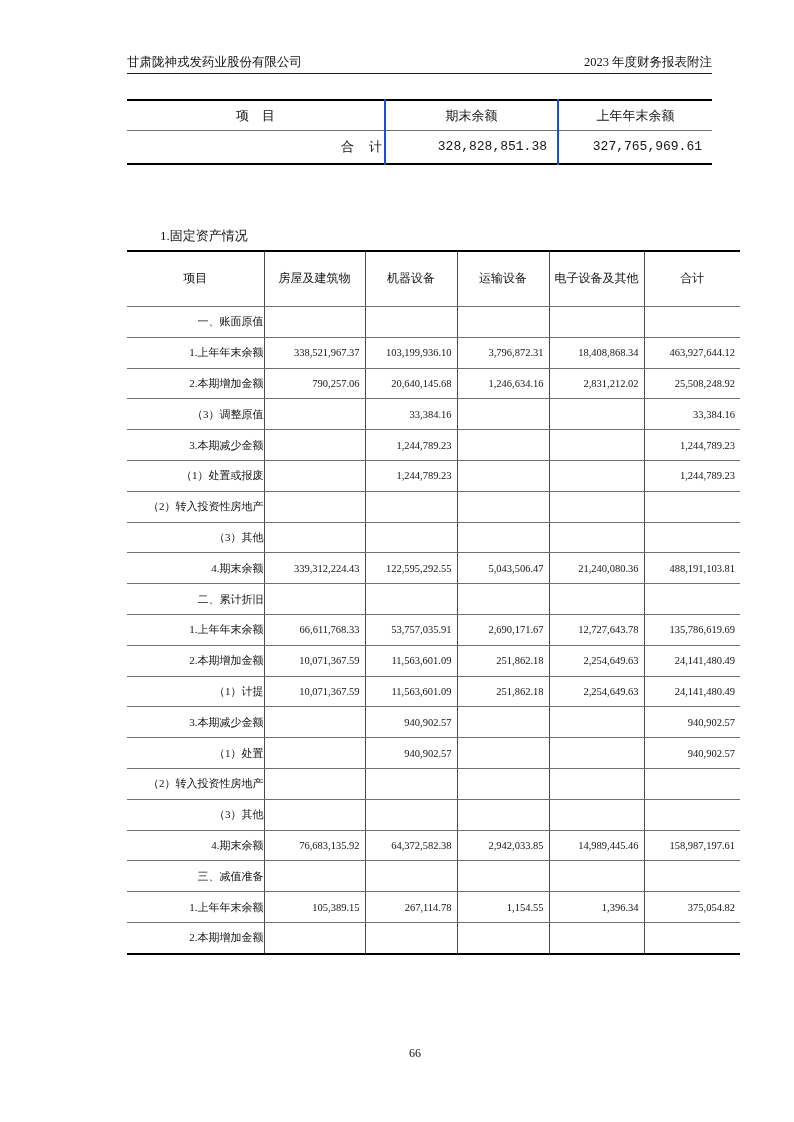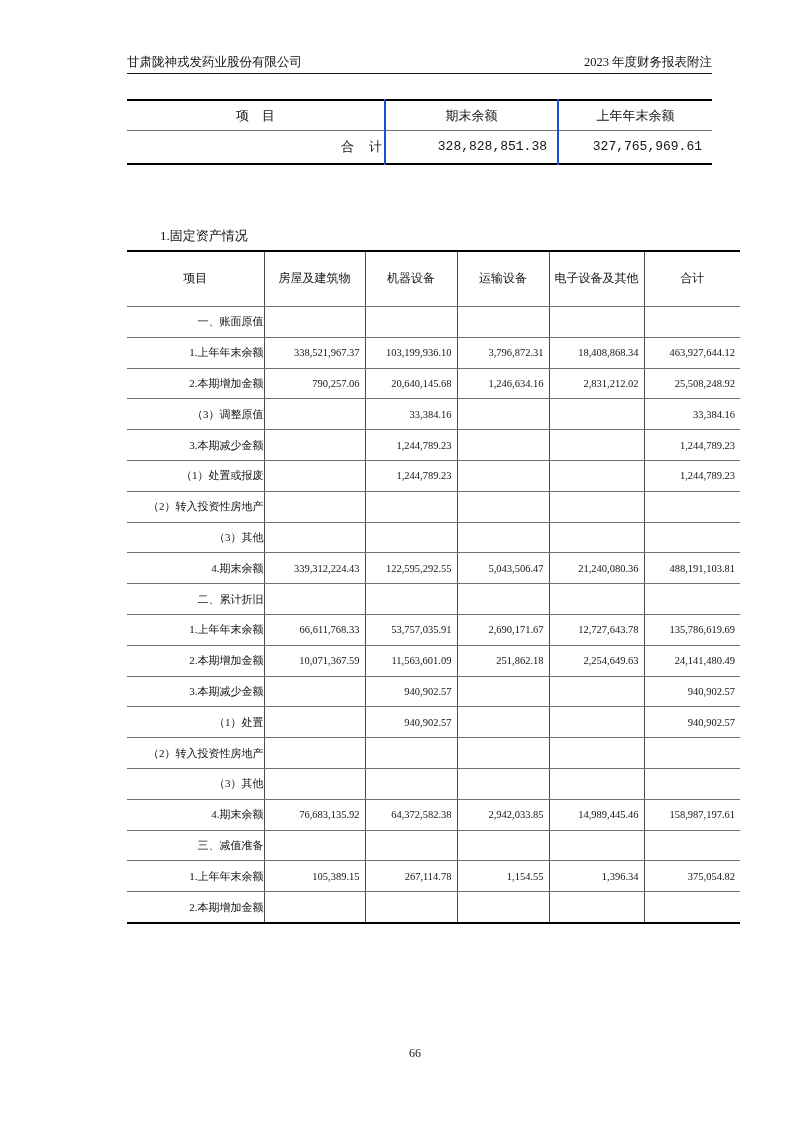--- a/index.html
+++ b/index.html
@@ -239,20 +239,28 @@
         </tr>
         <tr>
           <td class="lbl">2.本期增加金额</td>
           <td class="num">10,071,367.59</td>
           <td class="num">11,563,601.09</td>
           <td class="num">251,862.18</td>
           <td class="num">2,254,649.63</td>
           <td class="num">24,141,480.49</td>
         </tr>
         <tr>
+          <td class="lbl indent">（1）计提</td>
+          <td class="num">10,071,367.59</td>
+          <td class="num">11,563,601.09</td>
+          <td class="num">251,862.18</td>
+          <td class="num">2,254,649.63</td>
+          <td class="num">24,141,480.49</td>
+        </tr>
+        <tr>
           <td class="lbl">3.本期减少金额</td>
           <td class="num"></td>
           <td class="num">940,902.57</td>
           <td class="num"></td>
           <td class="num"></td>
           <td class="num">940,902.57</td>
         </tr>
         <tr>
           <td class="lbl indent">（1）处置</td>
           <td class="num"></td>

